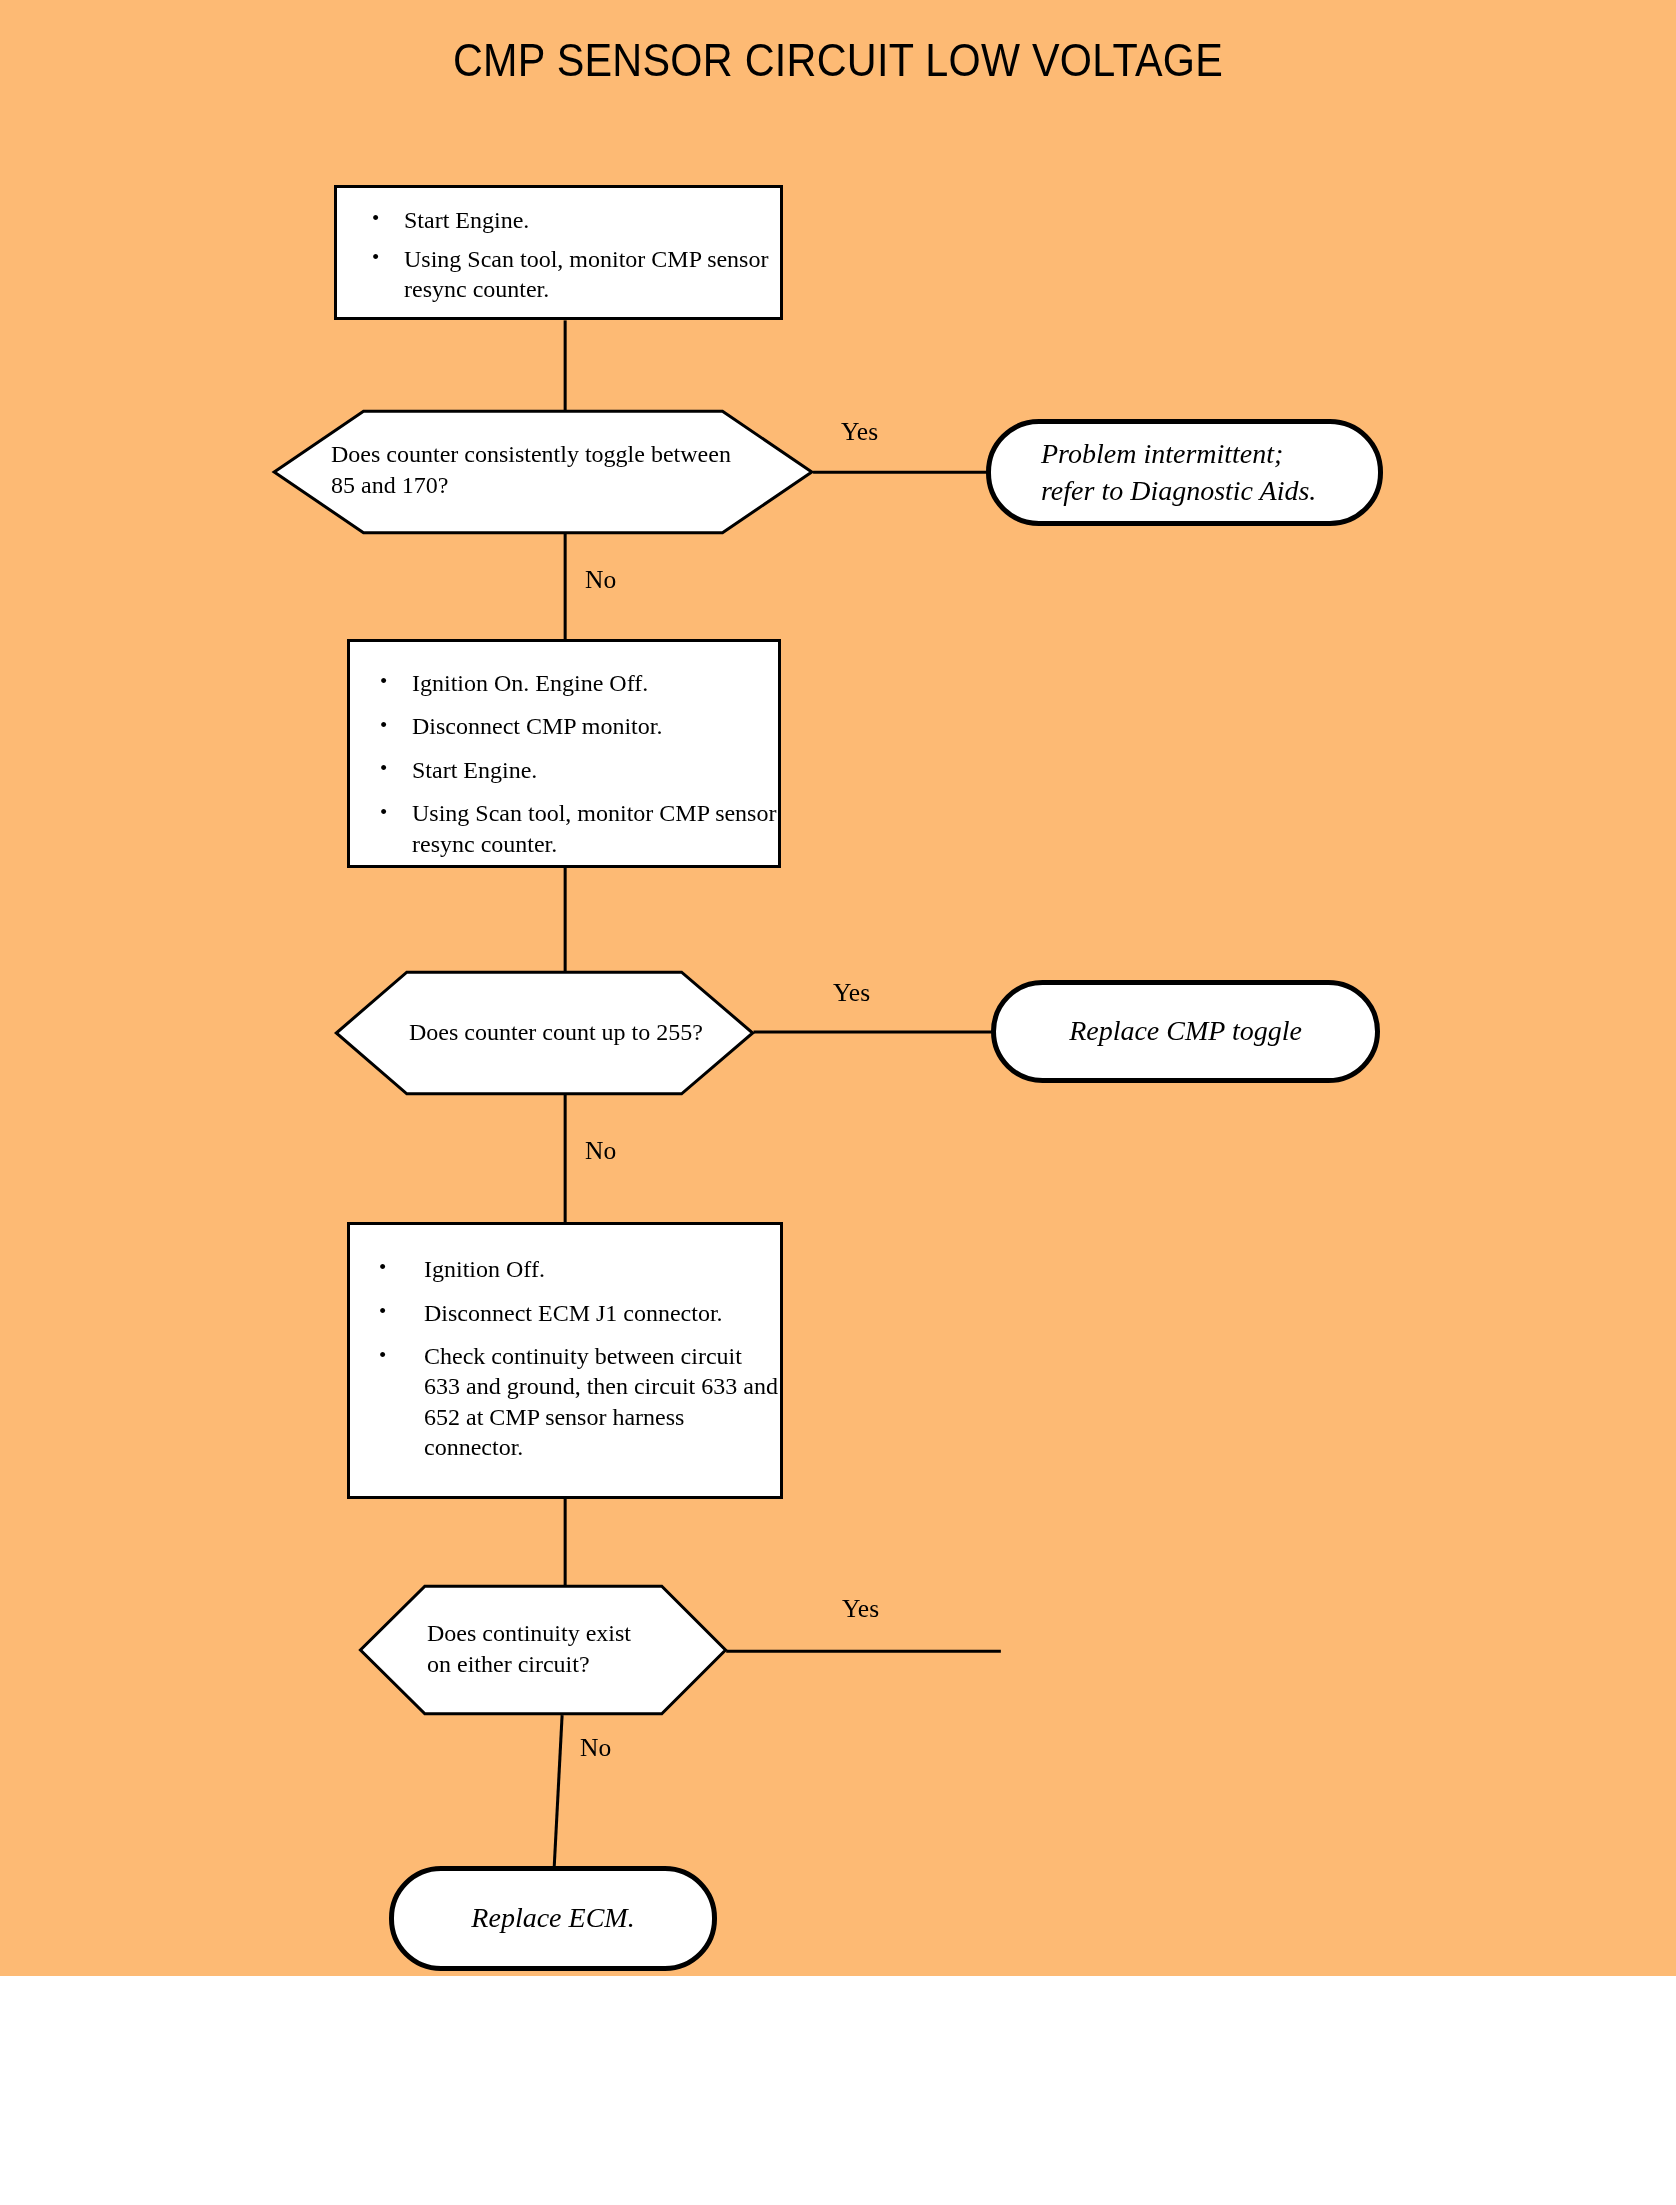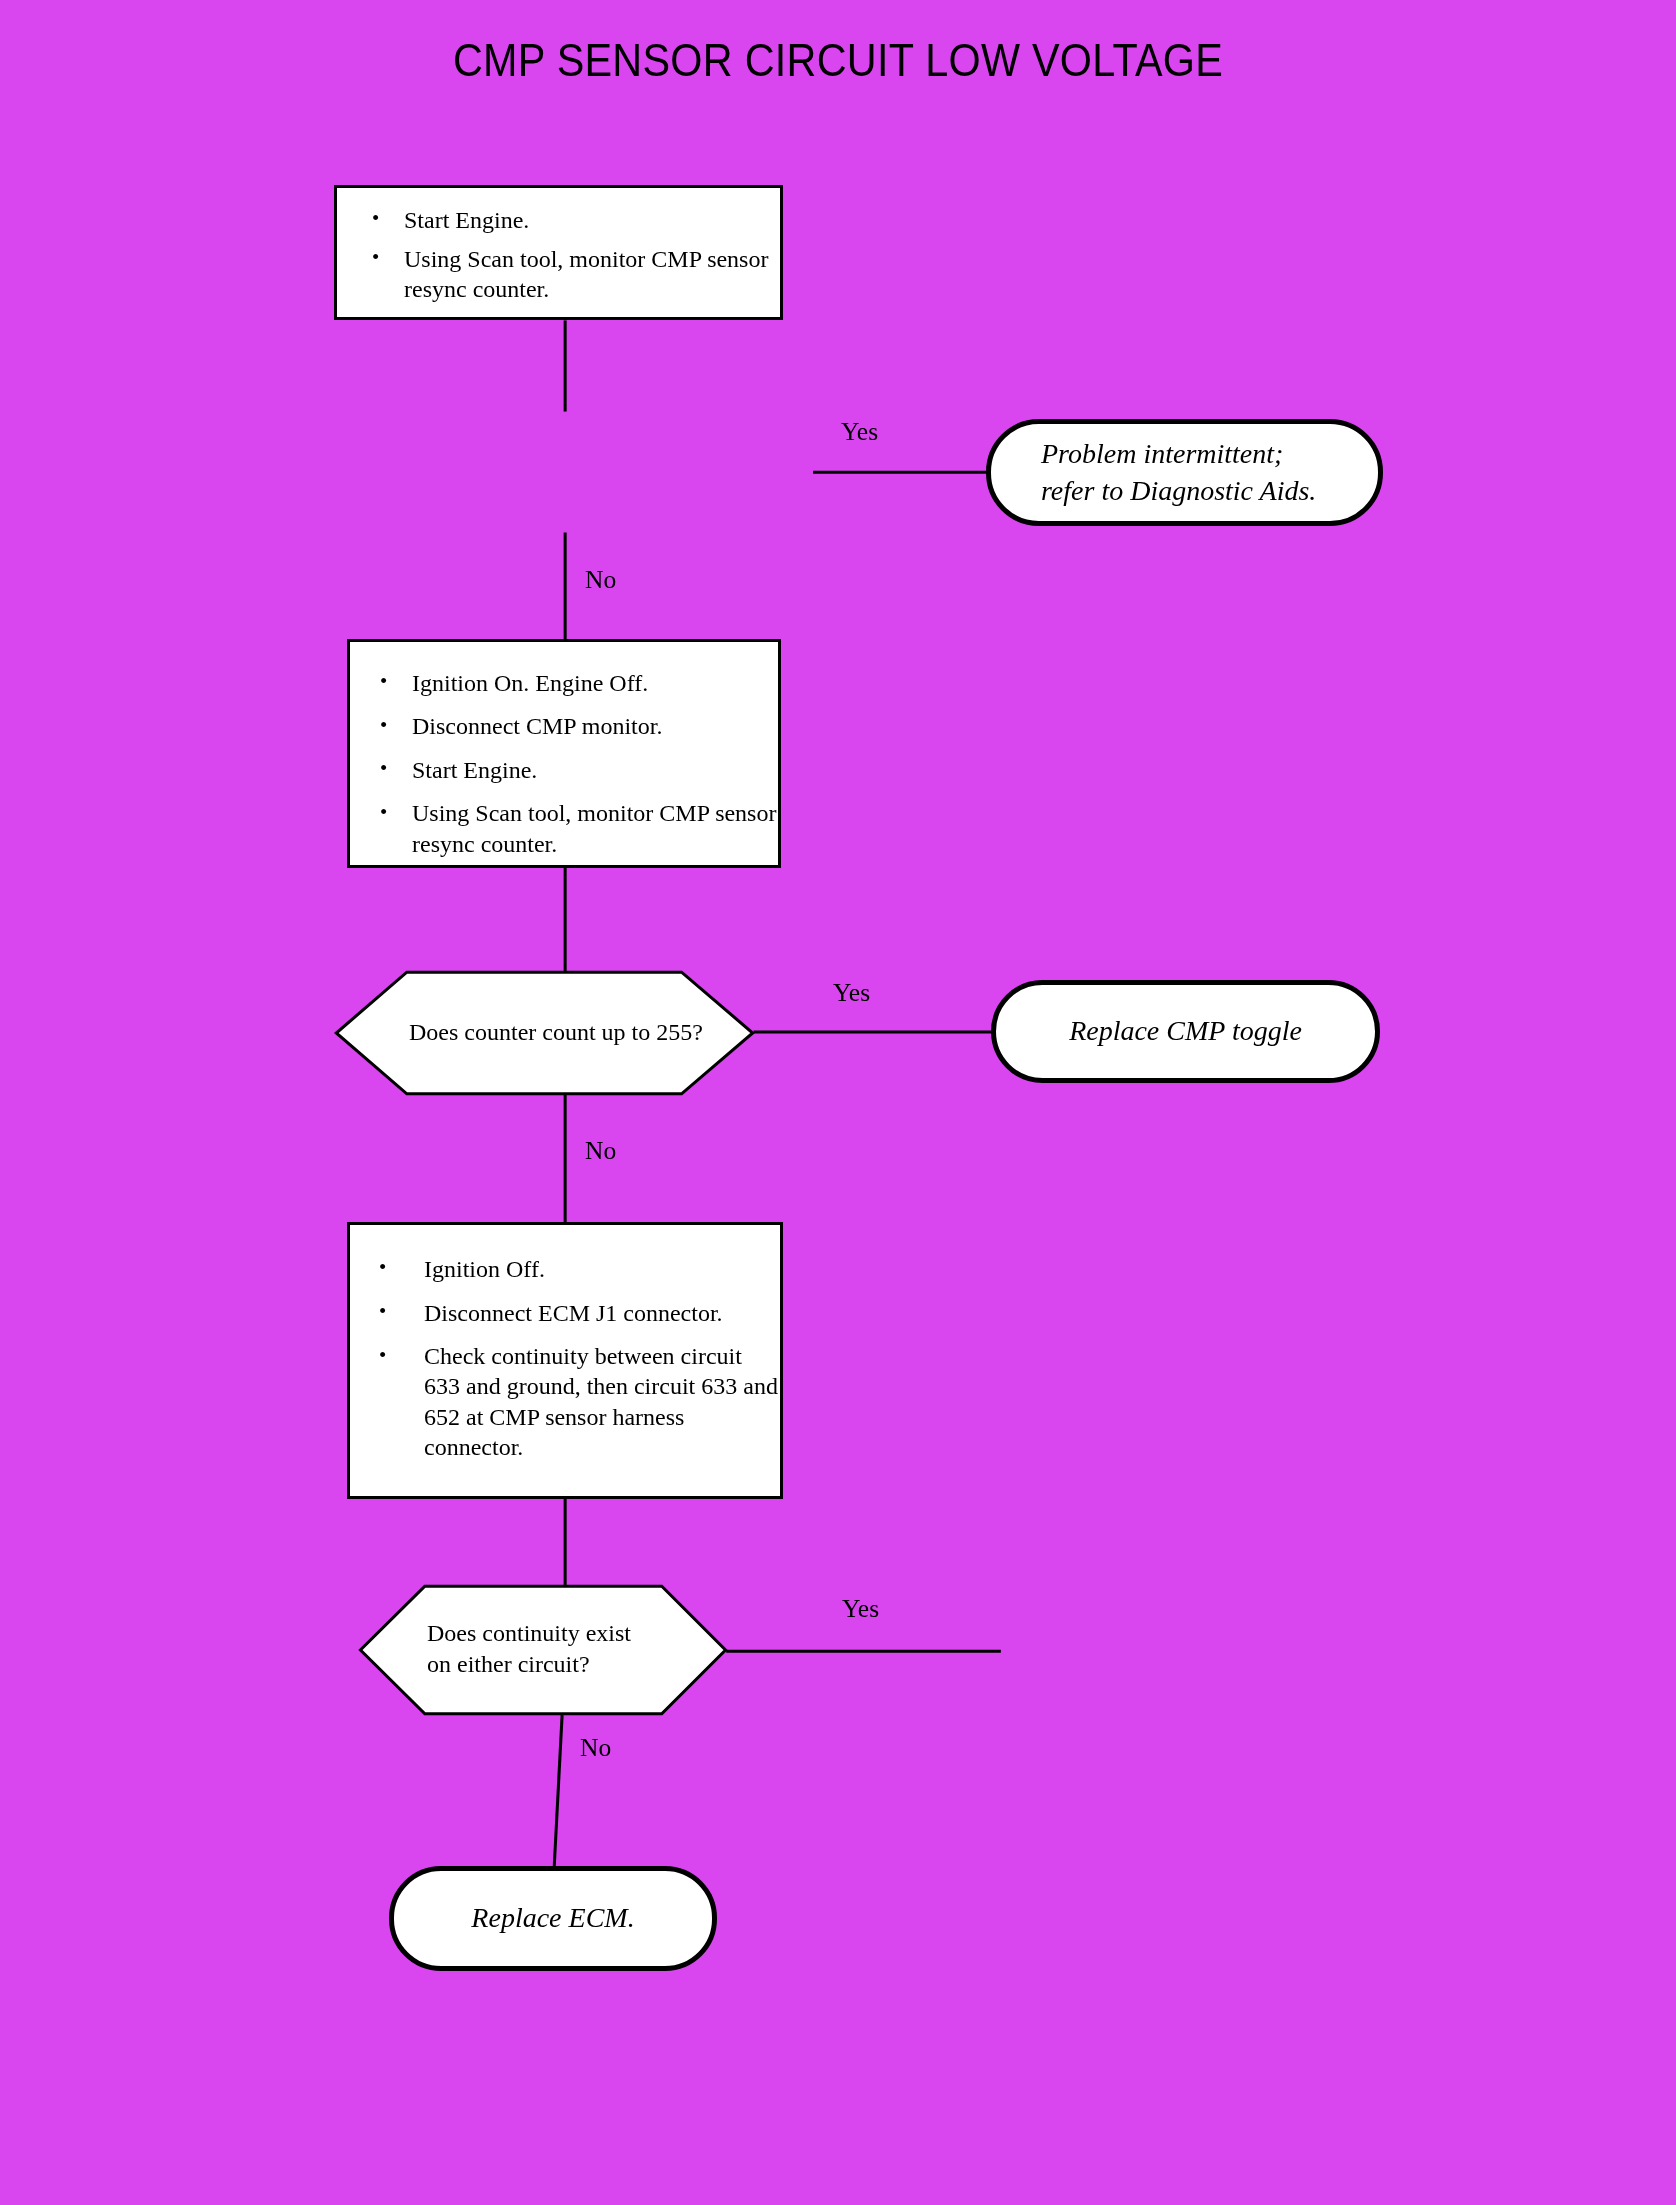--- a/index.html
+++ b/index.html
@@ -4,22 +4,22 @@
 <title>CMP Sensor Circuit Low Voltage Flowchart</title>
 <style>
   html, body {
     margin: 0;
     padding: 0;
     background: #ffffff;
   }
   #page {
     position: relative;
     width: 1676px;
-    height: 2205px;
-    background: #d946ef;
+    height: 1976px;
+    background: #fdba74;
     overflow: hidden;
     font-family: "Liberation Serif", "DejaVu Serif", serif;
     color: #000000;
   }
 
   
   #chart-title {
     position: absolute;
     left: 0;
     top: 32px;
@@ -220,20 +220,27 @@
         <span class="btext">Start Engine.</span>
       </li>
       <li class="bullet-item">
         <span class="dot">•</span>
         <span class="btext">Using Scan tool, monitor CMP
 sensor resync counter.</span>
       </li>
     </ul>
   </div>
 
+  <div class="decision" id="decision-1">
+    <svg width="540" height="124" viewBox="0 0 889 204" xmlns="http://www.w3.org/2000/svg">
+      <polygon points="149,2 740,2 887,102 740,202 149,202 2,102" fill="#ffffff" stroke="#000000" stroke-width="5"></polygon>
+    </svg>
+    <div class="dtext">Does counter consistently toggle between
+85 and 170?</div>
+  </div>
 
   <div class="terminal" id="terminal-1">
     <div class="ttext">Problem intermittent;
 refer to Diagnostic Aids.</div>
   </div>
 
   <div class="process-box" id="process-box-2">
     <ul class="bullet-list">
       <li class="bullet-item">
         <span class="dot">•</span>

